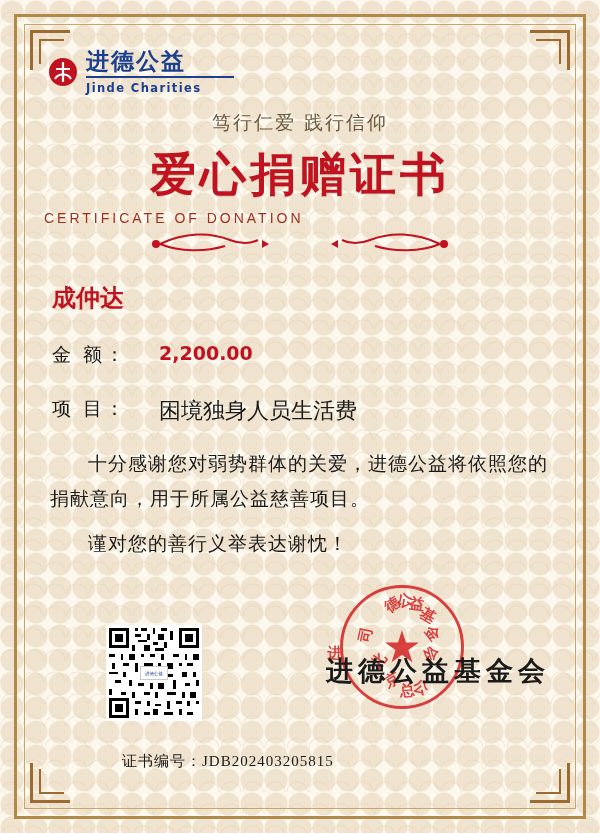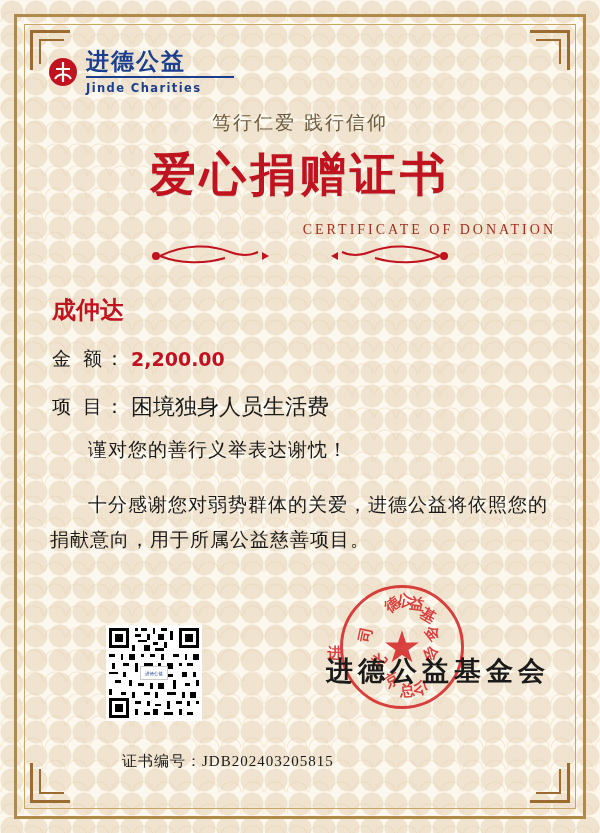--- a/index.html
+++ b/index.html
@@ -85,33 +85,33 @@
   .subtitle{
     text-align:center;color:#6b5a3e;font-size:19px;letter-spacing:2px;
     margin-top:14px;
   }
   .title{
     text-align:center;color:#c1121f;font-size:46px;font-weight:bold;
     letter-spacing:4px;margin-top:8px;
     text-shadow:0 1px 0 rgba(0,0,0,.12);
   }
   .title-en{
-    text-align:right;color:#a0301e;font-size:14px;letter-spacing:3px;
-    margin-top:16px;font-family:Liberation Serif, serif;
+    text-align:left;color:#a0301e;font-size:14px;letter-spacing:3px;
+    margin-top:4px;font-family:Liberation Sans, sans-serif;
   }
   .flourish{
     display:flex;align-items:center;justify-content:center;gap:8px;margin-top:4px;
   }
   
   .donor{
     color:#c1121f;font-size:24px;font-weight:bold;margin-top:26px;margin-left:8px;
   }
   .field{
-    font-size:19px;color:#1a1a1a;margin-top:20px;margin-left:8px;
-    display:flex;align-items:center;
+    font-size:19px;color:#1a1a1a;margin-top:28px;margin-left:8px;
+    display:flex;align-items:flex-start;gap:28px;
   }
   .field .lbl{letter-spacing:3px;}
   .field .val{margin-left:4px;}
   .field .val.red{color:#c1121f;font-weight:bold;}
   .field.small .val{font-size:22px;}
   
   .para{
     font-size:19px;color:#1a1a1a;line-height:1.85;margin-top:20px;
     text-indent:2em;margin-left:6px;margin-right:4px;letter-spacing:1px;
   }
@@ -212,22 +212,22 @@
 
     <div class="field">
       <span class="lbl">金  额：</span>
       <span class="val red">2,200.00</span>
     </div>
     <div class="field small">
       <span class="lbl">项  目：</span>
       <span class="val">困境独身人员生活费</span>
     </div>
 
+    <div class="para">十分感谢您对弱势群体的关爱，进德公益将依照您的捐献意向，用于所属公益慈善项目。</div>
     <div class="para second">谨对您的善行义举表达谢忱！</div>
-    <div class="para">十分感谢您对弱势群体的关爱，进德公益将依照您的捐献意向，用于所属公益慈善项目。</div>
 
     <div class="footer">
 
       <div class="qr">
         <svg width="96" height="96" viewBox="0 0 33 33" shape-rendering="crispEdges">
           <rect width="33" height="33" fill="#fff"></rect>
           <g fill="#000">
 
             <path d="M1 1h7v7h-7z"></path>
               <path d="M2 2h5v5h-5z" fill="#fff"></path>

